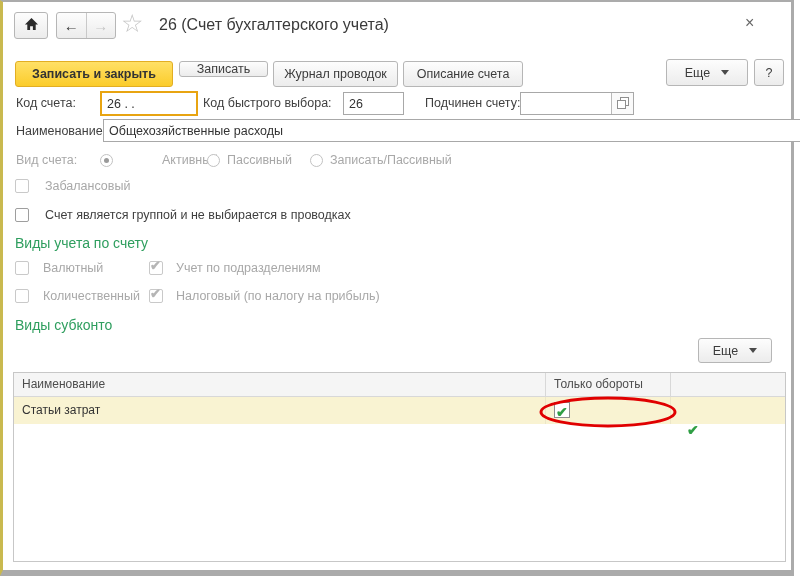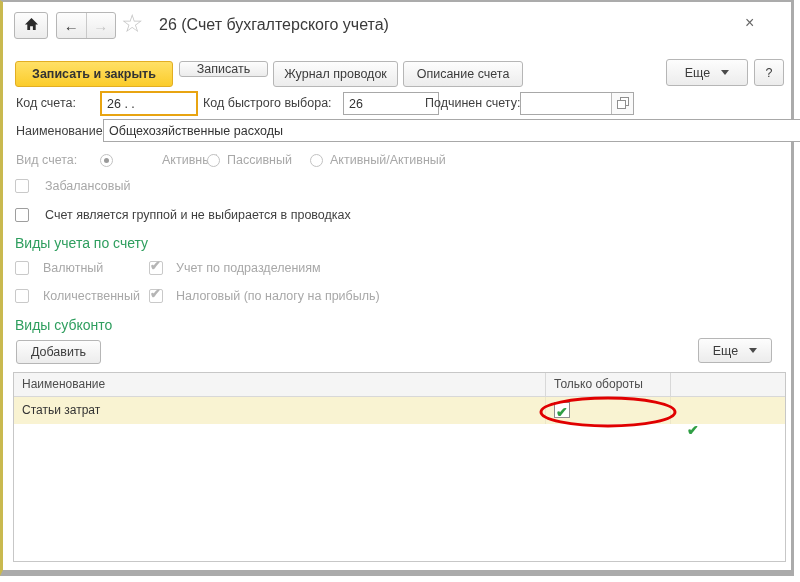--- a/index.html
+++ b/index.html
@@ -94,21 +94,21 @@
   <div class="btn" style="left:400px;top:59px;width:120px;height:26px;">Описание счета</div>
   <div class="btn" style="left:663px;top:57px;width:82px;height:27px;">
     <span>Еще</span>
     <span class="dd"></span>
   </div>
   <div class="btn" style="left:751px;top:57px;width:30px;height:27px;">?</div>
 
   <span class="lbl" style="left:13px;top:90px;">Код счета:</span>
   <input class="inp focus" style="left: 97px; top: 89px; width: 98px; height: 25px;" value="26 . .">
   <span class="lbl" style="left:200px;top:90px;">Код быстрого выбора:</span>
-  <input class="inp" style="left: 340px; top: 90px; width: 96px; height: 23px;" value="26">
+  <input class="inp" style="left: 340px; top: 90px; width: 61px; height: 23px;" value="26">
   <span class="lbl" style="left:422px;top:90px;">Подчинен счету:</span>
   <div class="inp-wrap" style="left:517px;top:90px;width:114px;height:23px;">
     <input value="" style="">
     <div class="sel-btn">
       <span>
         <svg width="12" height="12" viewBox="0 0 12 12">
           <rect x="3.5" y="0.5" width="8" height="8" fill="#fff" stroke="#8f8f8f"></rect>
           <rect x="0.5" y="3.5" width="8" height="8" fill="#fff" stroke="#8f8f8f"></rect>
         </svg>
       </span>
@@ -117,21 +117,21 @@
 
   <span class="lbl" style="left:13px;top:118px;">Наименование:</span>
   <input class="inp" style="left: 100px; top: 117px; width: 700px; height: 23px;" value="Общехозяйственные расходы">
 
   <span class="lbl dis" style="left:13px;top:147px;">Вид счета:</span>
   <span class="radio sel" style="left:97px;top:152px;"></span>
   <span class="lbl dis" style="left:117px;top:147px;margin-left:42px;">Активный</span>
   <span class="radio" style="left:204px;top:152px;"></span>
   <span class="lbl dis" style="left:224px;top:147px;">Пассивный</span>
   <span class="radio" style="left:307px;top:152px;"></span>
-  <span class="lbl dis" style="left:327px;top:147px;">Активный/Активный</span>
+  <span class="lbl dis" style="left:327px;top:147px;">Записать/Пассивный</span>
 
   <span class="cb dis" style="left:12px;top:177px;"></span>
   <span class="lbl dis" style="left:42px;top:173px;">Забалансовый</span>
 
   <span class="cb" style="left:12px;top:206px;"></span>
   <span class="lbl" style="left:42px;top:202px;">Счет является группой и не выбирается в проводках</span>
 
   <span class="ghead" style="left:12px;top:233px;">Виды учета по счету</span>
   <span class="cb dis" style="left:12px;top:259px;"></span>
   <span class="lbl dis" style="left:40px;top:255px;">Валютный</span>
@@ -140,21 +140,20 @@
     </span>
   <span class="lbl dis" style="left:173px;top:255px;">Учет по подразделениям</span>
   <span class="cb dis" style="left:12px;top:287px;"></span>
   <span class="lbl dis" style="left:40px;top:283px;">Количественный</span>
   <span class="cb dis" style="left:146px;top:287px;">
       <span class="ck">✔</span>
     </span>
   <span class="lbl dis" style="left:173px;top:283px;">Налоговый (по налогу на прибыль)</span>
 
   <span class="ghead" style="left:12px;top:315px;text-align:right;">Виды субконто</span>
-  <div class="btn" style="left:13px;top:338px;width:85px;height:24px;">Добавить</div>
   <div class="btn" style="left:695px;top:336px;width:74px;height:25px;">
     <span>Еще</span>
     <span class="dd"></span>
   </div>
 
   <div class="tbl">
     <div class="thead">
       <div class="c c0">Наименование</div>
       <div class="c c1">Только обороты</div>
       <div class="c c2">Суммовой</div>

